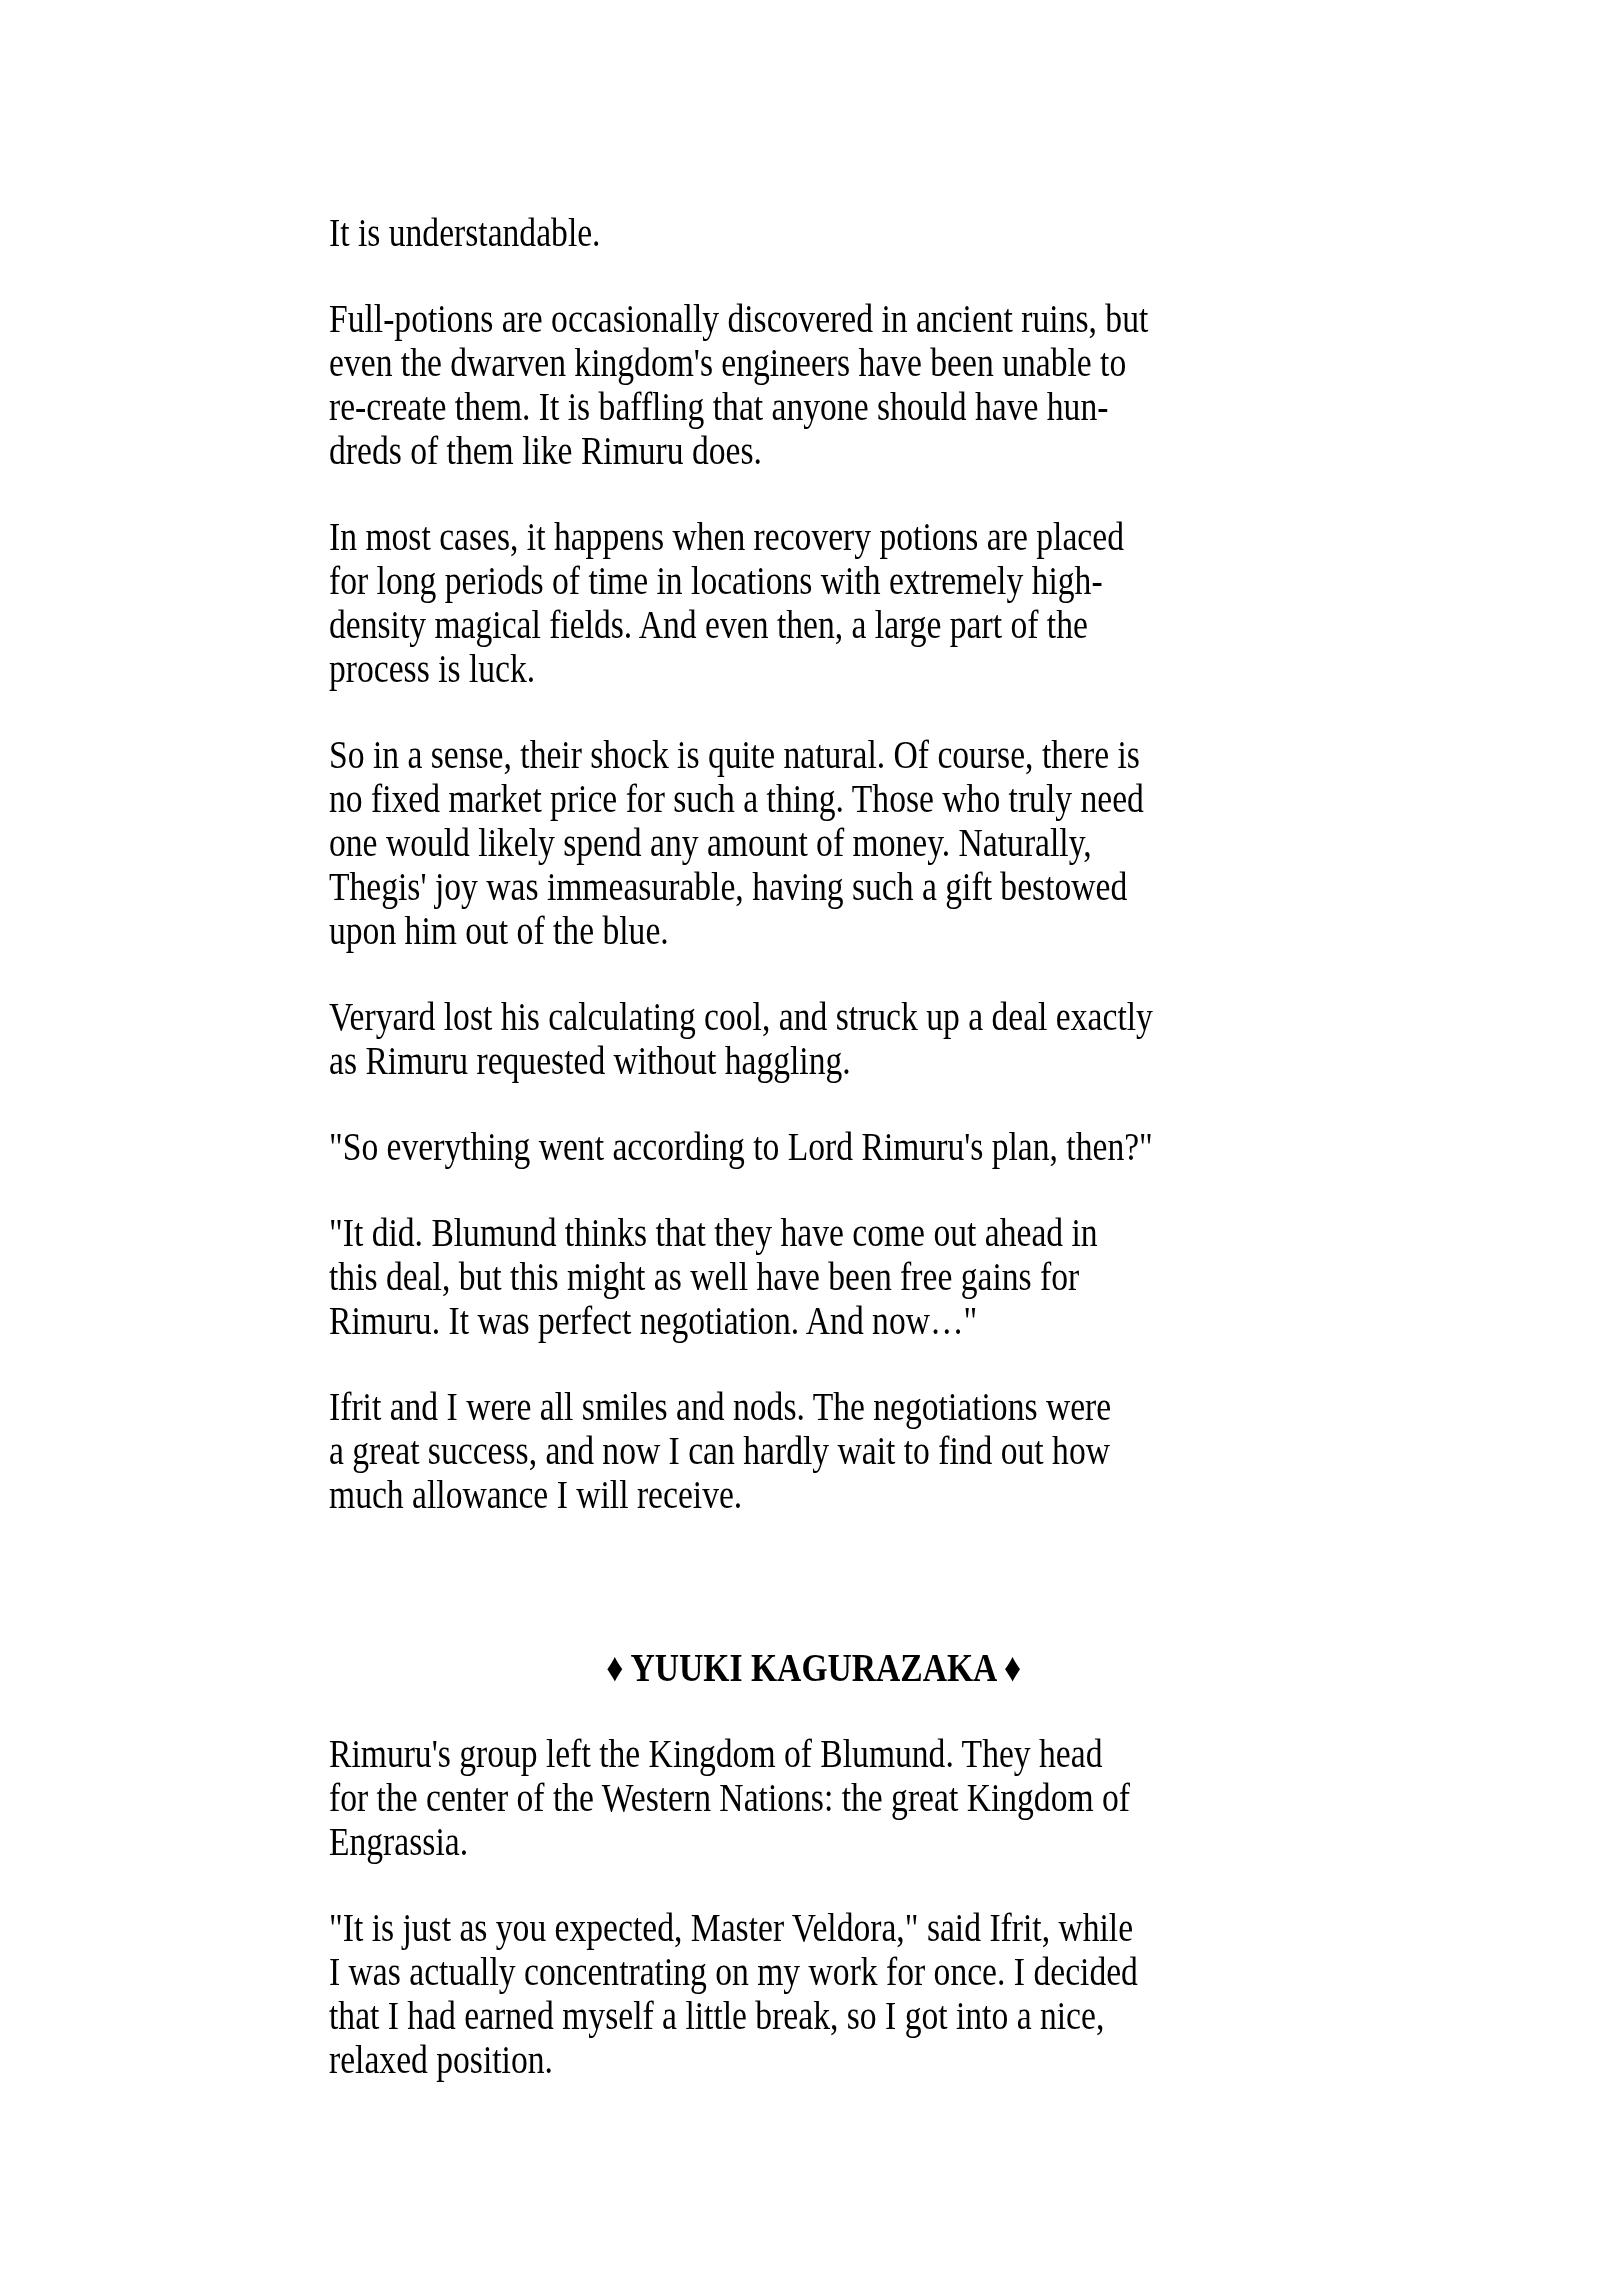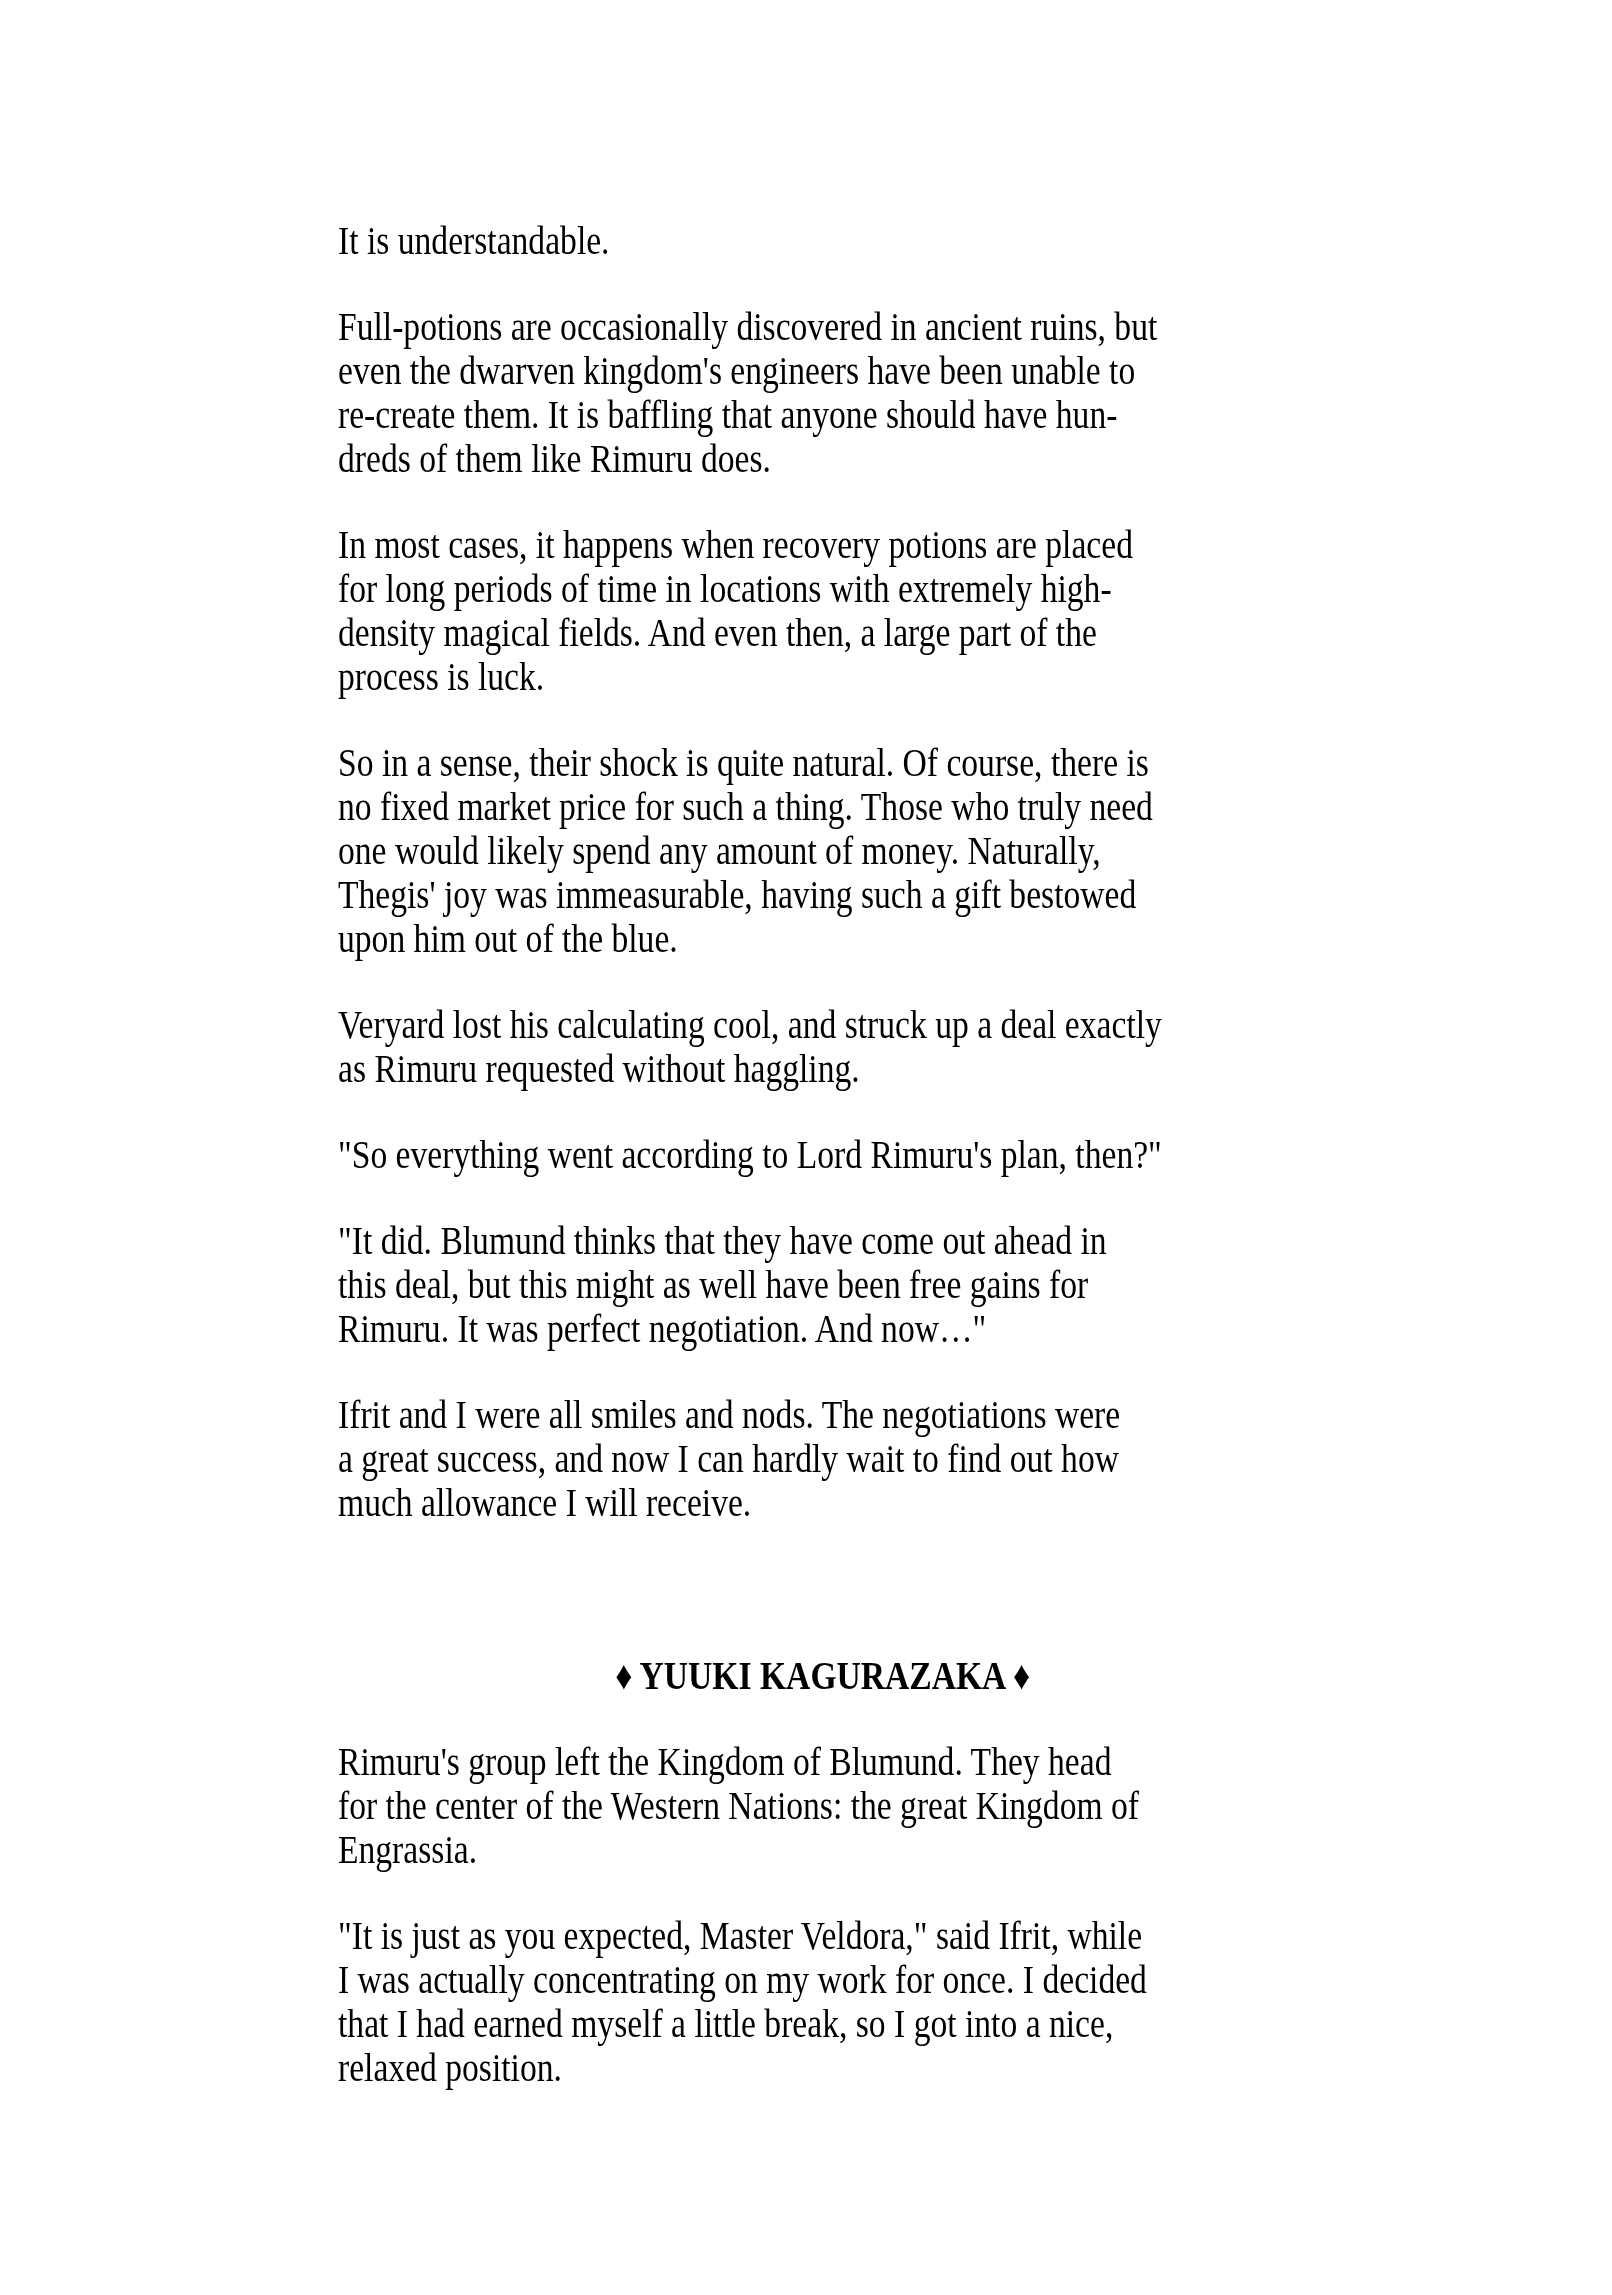--- a/index.html
+++ b/index.html
@@ -10,24 +10,23 @@
     overflow: hidden;
   }
   .page {
     position: relative;
     width: 1612px;
     height: 2295px;
     background: #ffffff;
   }
   .content {
     position: absolute;
-    left: 338px;
+    left: 329px;
     top: 211px;
     width: 1154px;
-    margin-top: 8px;
   }
   .block {
     margin: 0 0 42px 0;
     font-family: "Liberation Serif", "DejaVu Serif", serif;
     font-size: 40px;
     line-height: 44px;
     color: #000000;
     white-space: pre;
     transform: scaleX(0.84);
     transform-origin: 0 0;

